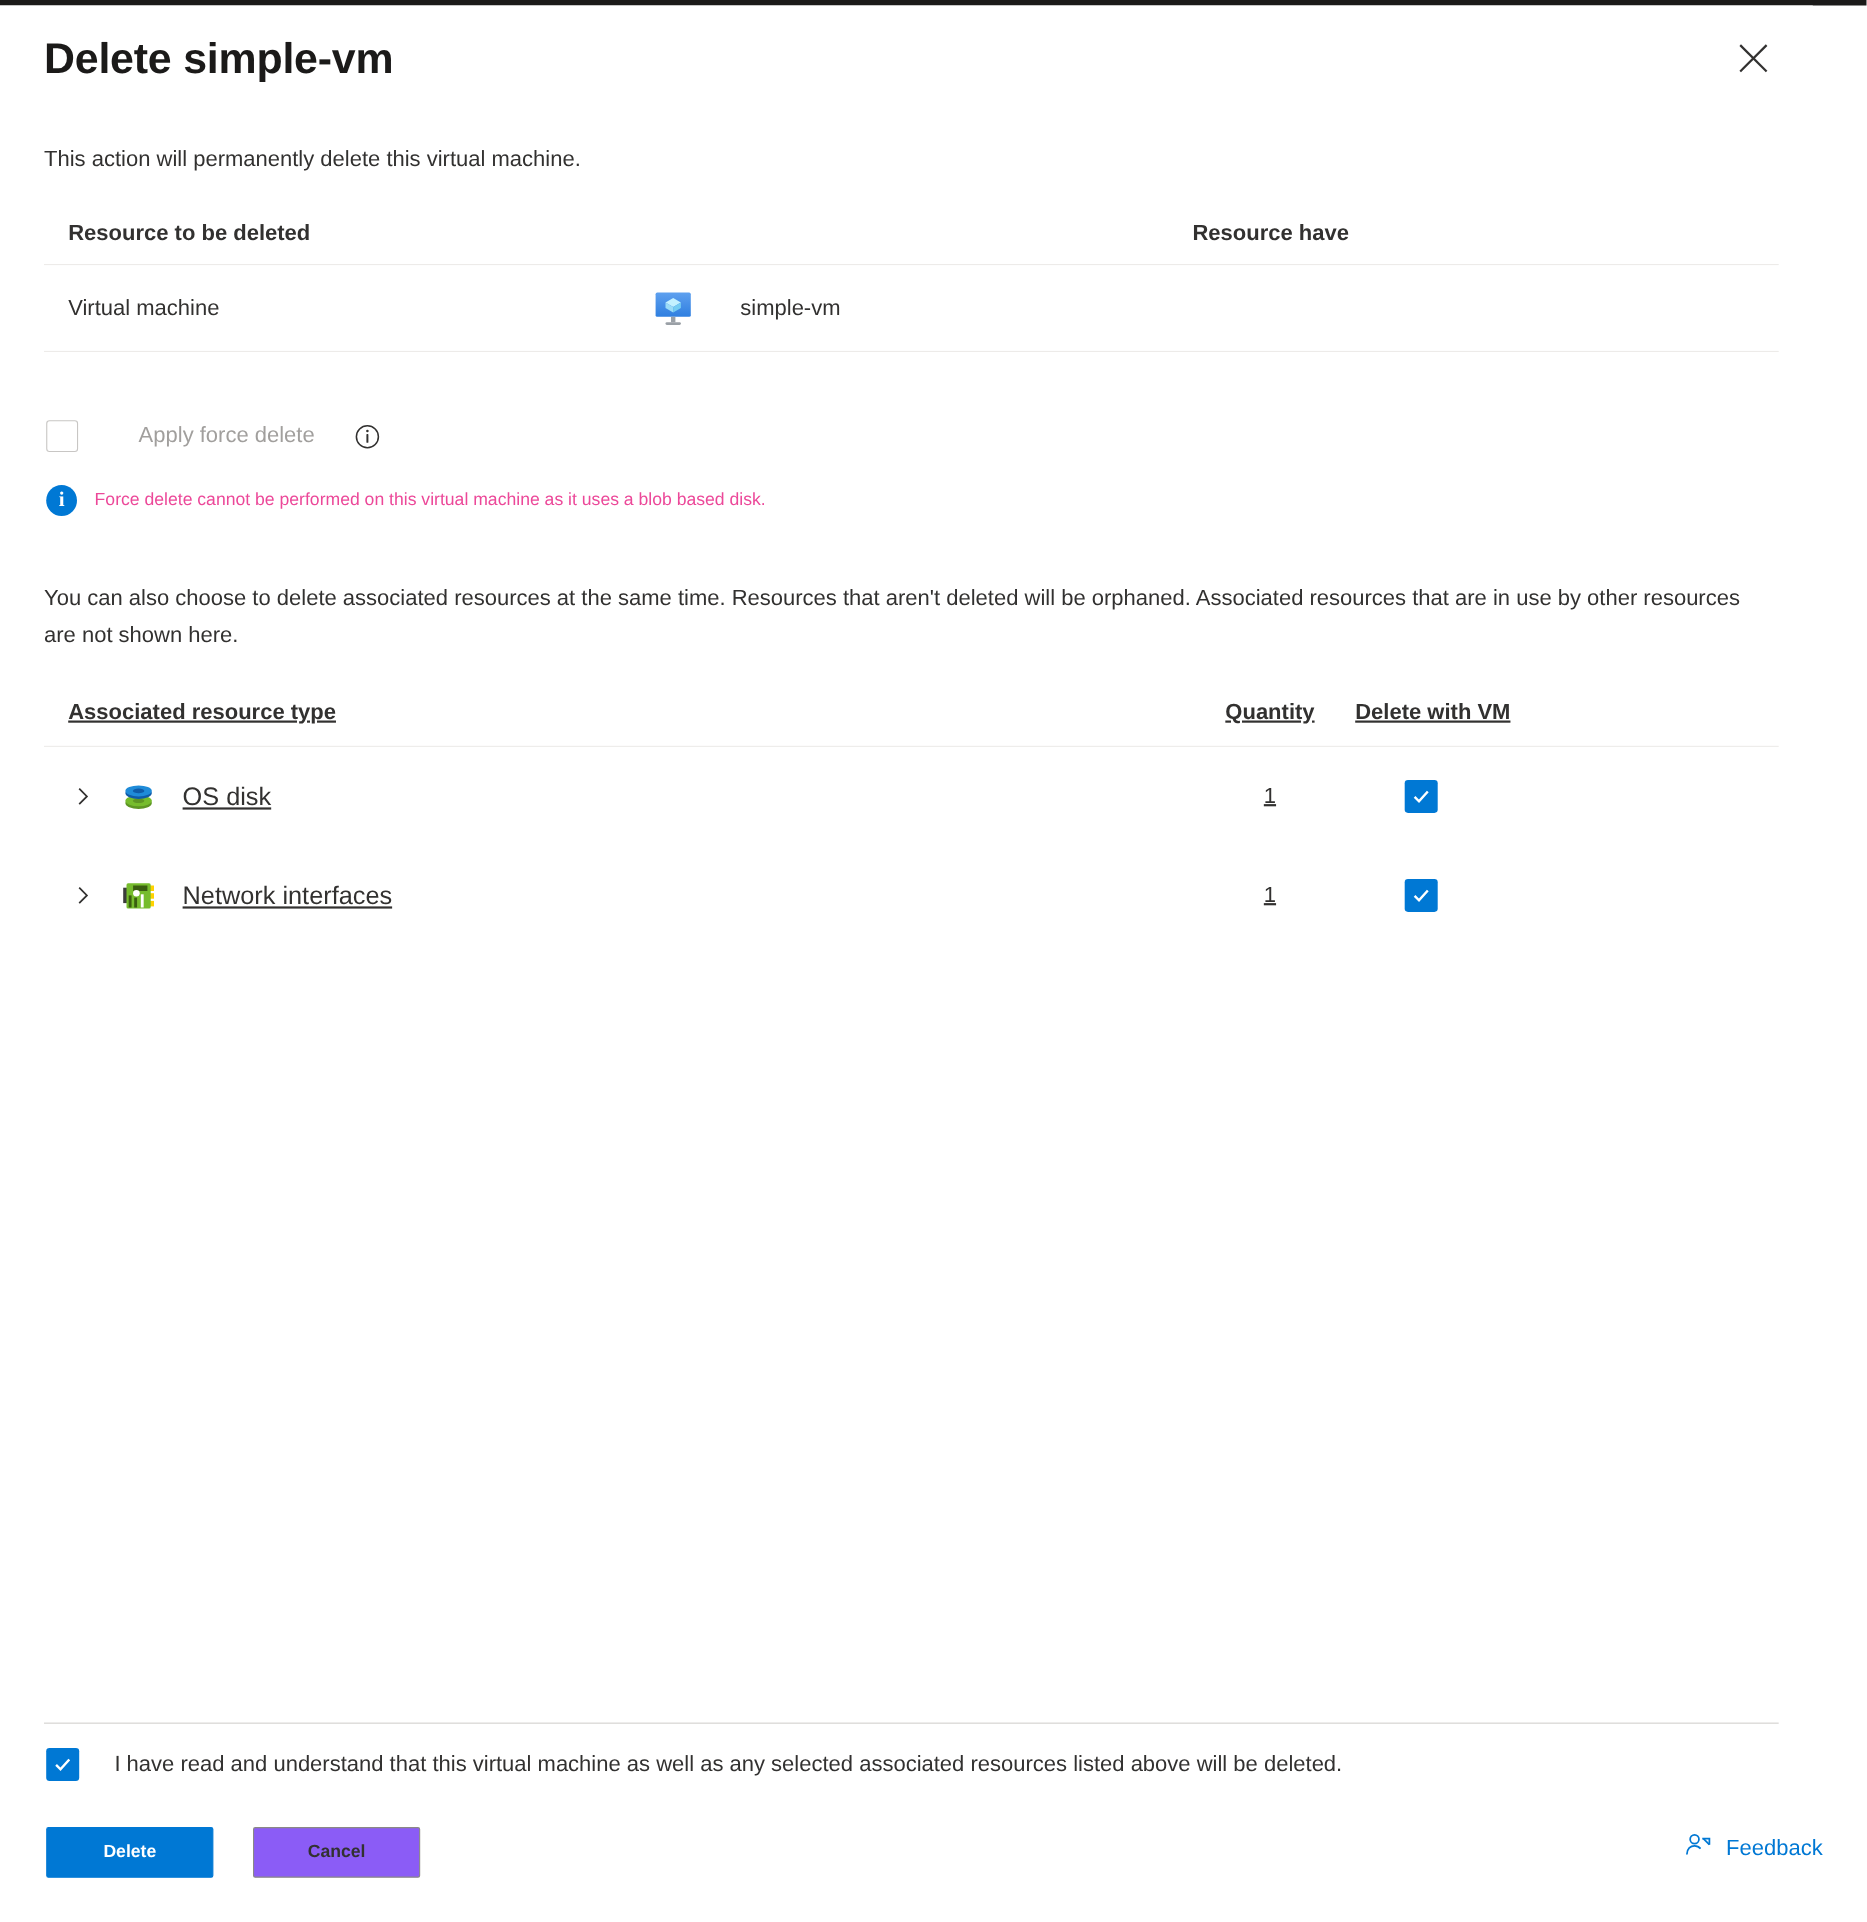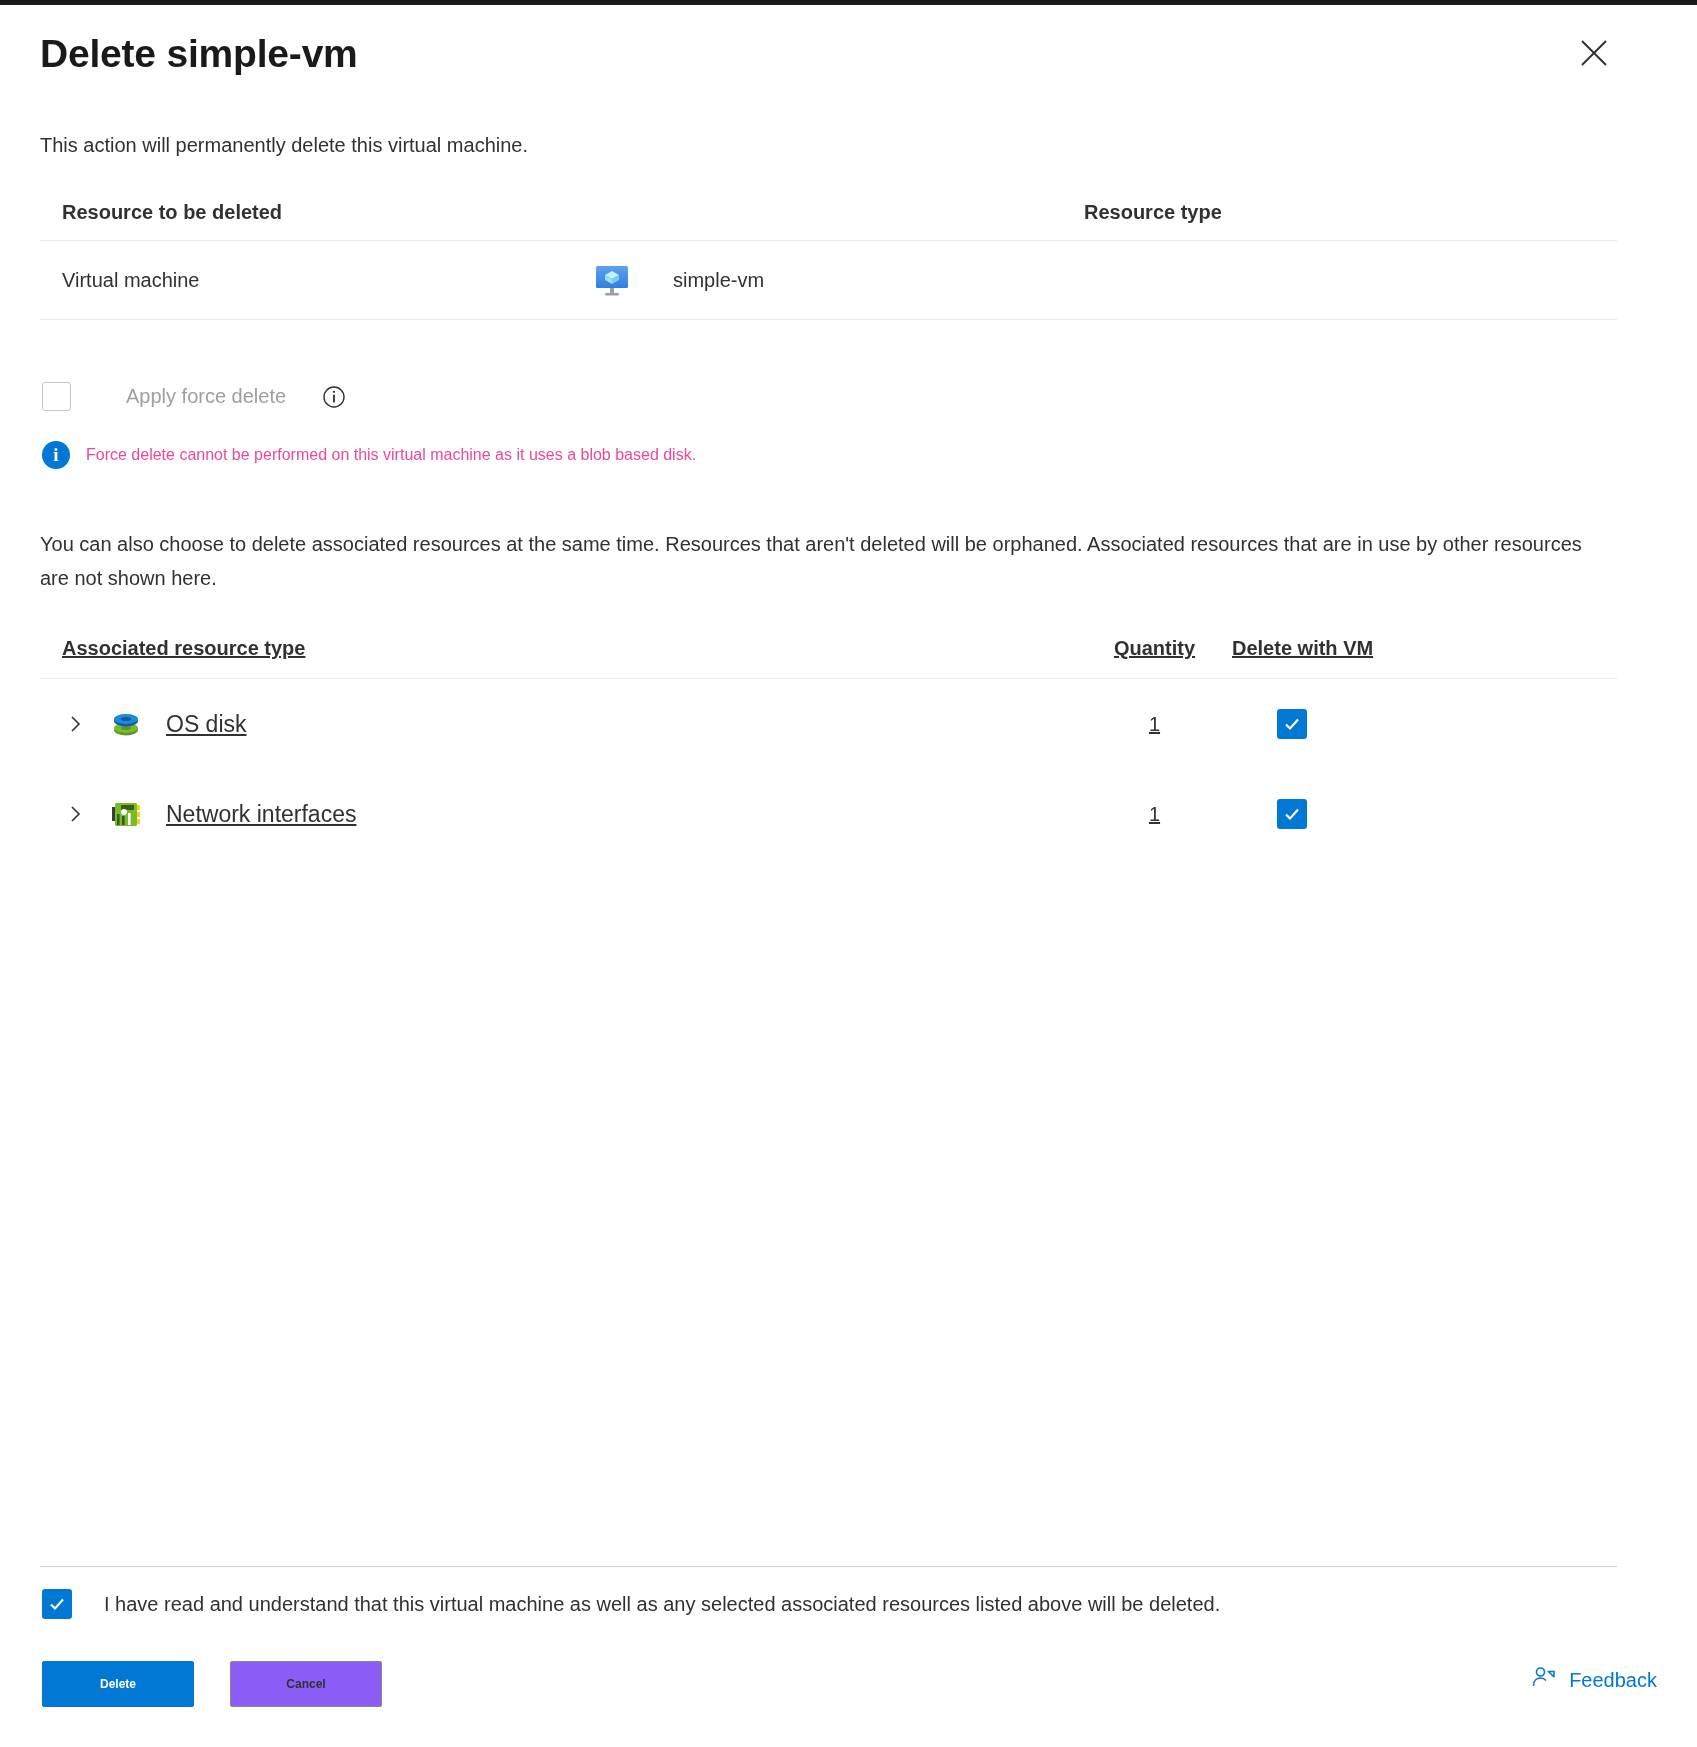--- a/index.html
+++ b/index.html
@@ -277,21 +277,21 @@
   .btn-row {
     display: flex;
     align-items: center;
     margin-top: 42px;
     padding-bottom: 40px;
     padding-left: 2px;
     position: relative;
   }
   .btn {
     font-family: "Liberation Sans", sans-serif;
-    font-size: 12px;
+    font-size: 16px;
     height: 46px;
     min-width: 0;
     cursor: pointer;
     box-sizing: border-box;
     display: inline-flex;
     align-items: center;
     justify-content: center;
   }
   .btn-primary {
     background: #0078d4;
@@ -343,21 +343,21 @@
     </div>
   </div>
 
   <div class="body">
 
     <p class="lead">This action will permanently delete this virtual machine.</p>
 
     <div class="res-table">
       <div class="res-head">
         <div class="th col-name">Resource to be deleted</div>
-        <div class="th col-type">Resource type</div>
+        <div class="th col-type">Resource have</div>
       </div>
       <div class="res-row">
         <div class="cell type">Virtual machine</div>
         <div class="cell name">
           <span class="vm-icon">
             <svg viewBox="0 0 34 34" width="34" height="34">
               <defs>
                 <linearGradient id="vmg" x1="0" y1="0" x2="0" y2="1">
                   <stop offset="0" stop-color="#5ea0ef"></stop>
                   <stop offset="1" stop-color="#2f7fe0"></stop>

